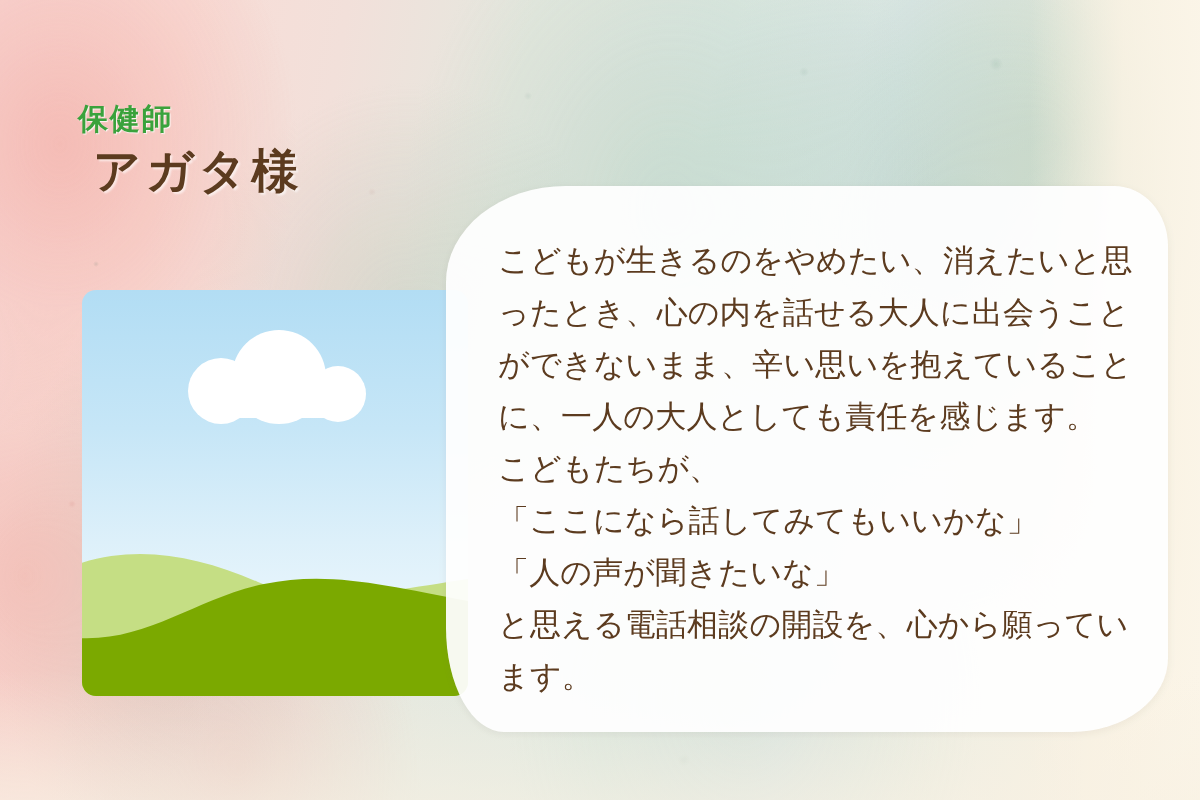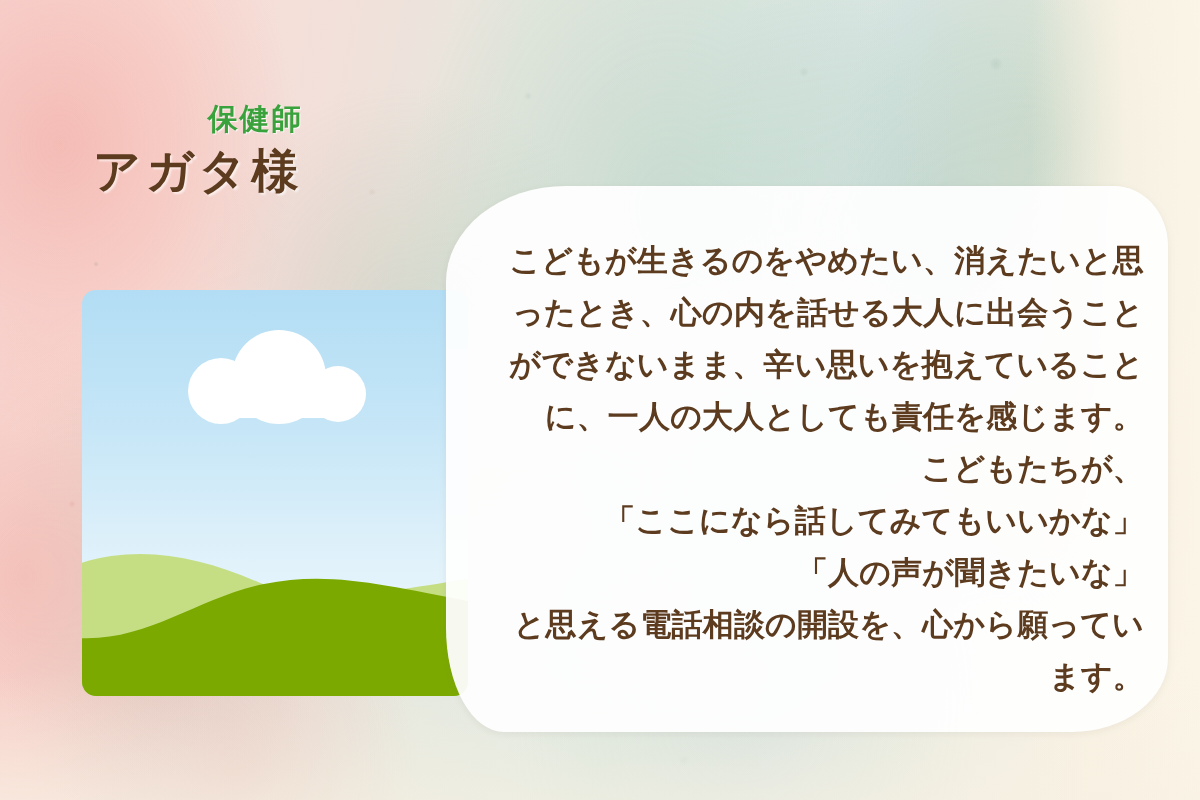--- a/index.html
+++ b/index.html
@@ -9,21 +9,20 @@
     background: #ffffff;
   }
 
   #stage {
     position: relative;
     width: 1200px;
     height: 800px;
     overflow: hidden;
     font-family: "DejaVu Sans", "Liberation Sans", sans-serif;
     background: #f7f2e8;
-    text-align: right;
   }
 
   
   .bg-base {
     position: absolute;
     inset: 0;
     background:
       linear-gradient(100deg,
         #f9dcd8 0%,
         #f9ddd7 14%,
@@ -169,26 +168,26 @@
   .quote-card .blob {
     position: absolute;
     inset: 0;
     background: #ffffff;
     opacity: .94;
     border-radius: 120px 54px 96px 58px / 96px 60px 74px 104px;
     filter: drop-shadow(0 2px 5px rgba(120,110,95,.10));
   }
   .quote-text {
     position: absolute;
-    left: 60px;
+    left: 52px;
     top: 48px;
     right: 24px;
     color: #5c3b1f;
     font-size: 31px;
-    font-weight: 700;
+    font-weight: 400;
     line-height: 52px;
     letter-spacing: .005em;
     white-space: pre-wrap;
   }
 </style>
 </head>
 <body>
 
 <div id="stage">
 

